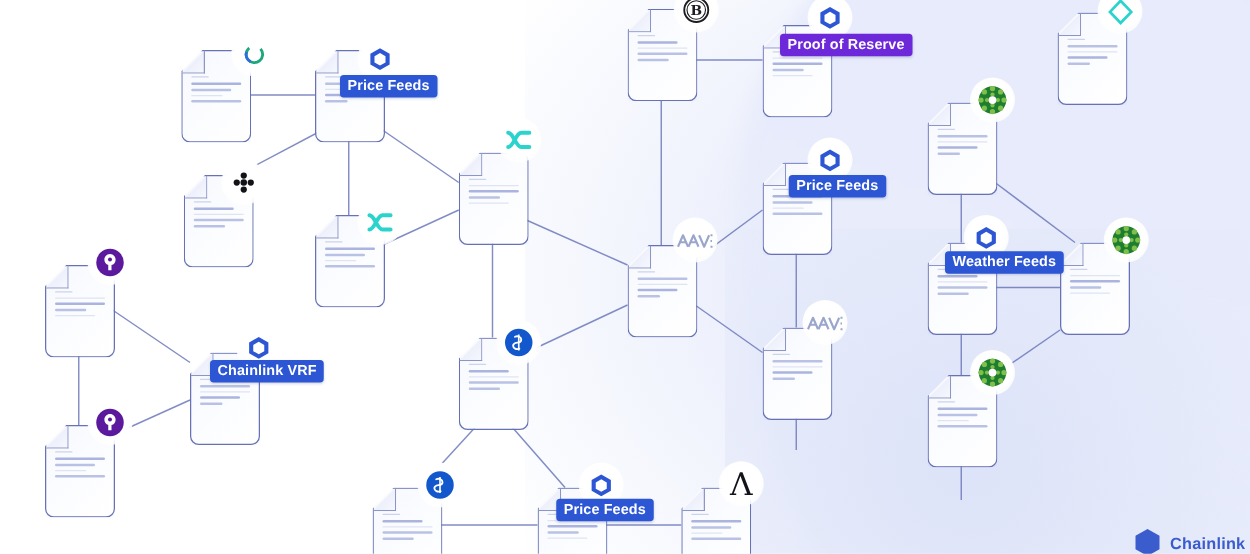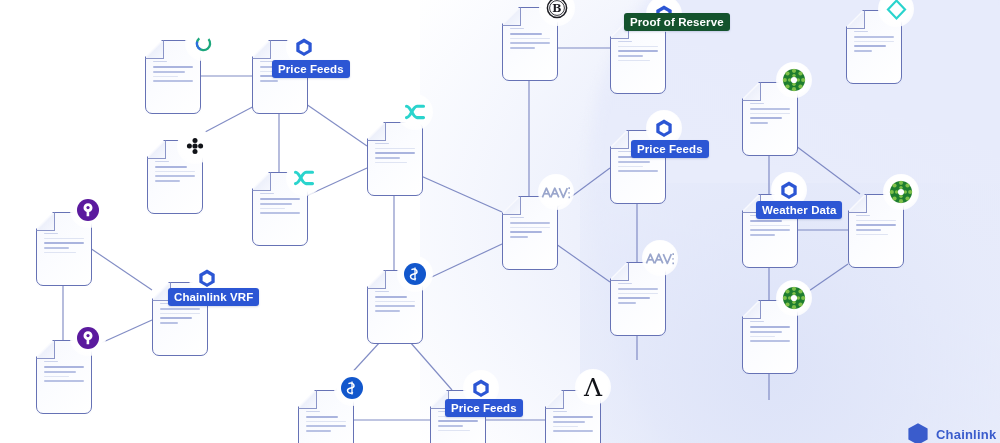--- a/index.html
+++ b/index.html
@@ -590,23 +590,23 @@
             <circle cx="16.3" cy="12" r="1.7"></circle>
             <circle cx="12" cy="16.3" r="1.7"></circle>
             <circle cx="7.6" cy="12" r="1.7"></circle>
           </g>
           <circle cx="12" cy="12" r="3.1" fill="#ffffff"></circle>
         </svg>
       </div>
     </div>
   <div id="badges-layer">
       <div class="badge" style="left: 272px; top: 60px; background: rgb(44, 86, 212); color: rgb(255, 255, 255);">Price Feeds</div>
-      <div class="badge" style="left: 624px; top: 13px; background: #14532d; color: rgb(255, 255, 255);">Proof of Reserve</div>
+      <div class="badge" style="left: 624px; top: 27px; background: #6d28d9; color: rgb(255, 255, 255);">Proof of Reserve</div>
       <div class="badge" style="left: 631px; top: 140px; background: rgb(44, 86, 212); color: rgb(255, 255, 255);">Price Feeds</div>
-      <div class="badge" style="left: 756px; top: 201px; background: rgb(44, 86, 212); color: rgb(255, 255, 255);">Weather Data</div>
+      <div class="badge" style="left: 756px; top: 201px; background: rgb(44, 86, 212); color: rgb(255, 255, 255);">Weather Feeds</div>
       <div class="badge" style="left: 168px; top: 288px; background: rgb(44, 86, 212); color: rgb(255, 255, 255); text-align: right;">Chainlink VRF</div>
       <div class="badge" style="left: 445px; top: 399px; background: rgb(44, 86, 212); color: rgb(255, 255, 255);">Price Feeds</div>
     </div>
 
   <div id="brand">
     <svg width="26" height="26" viewBox="0 0 26 26">
       <path d="M13 2.2 3.4 7.6v10.8L13 23.8l9.6-5.4V7.6L13 2.2z" fill="#3a5ccc"></path>
     </svg>
     <span class="bname">Chainlink</span>
   </div>

